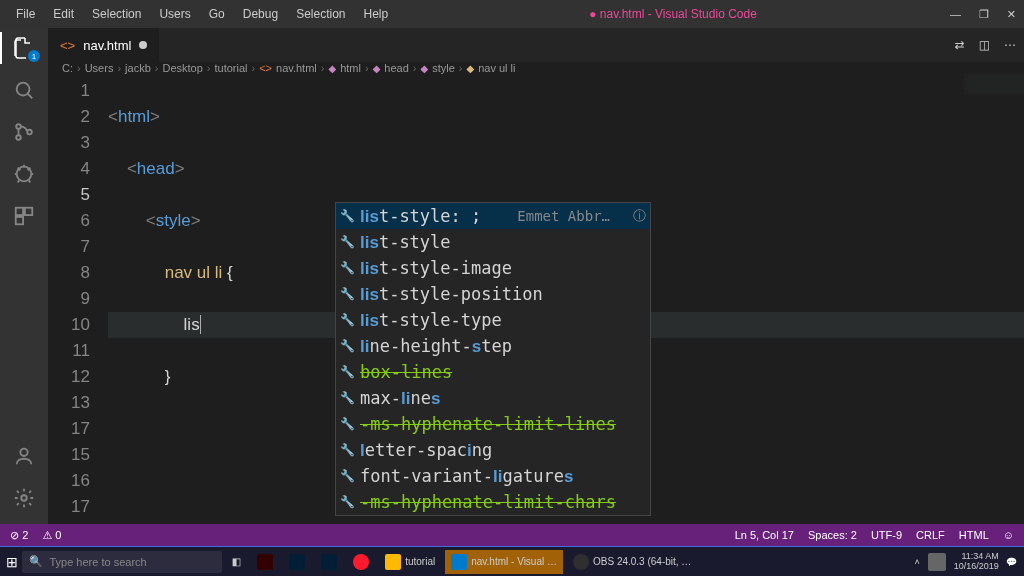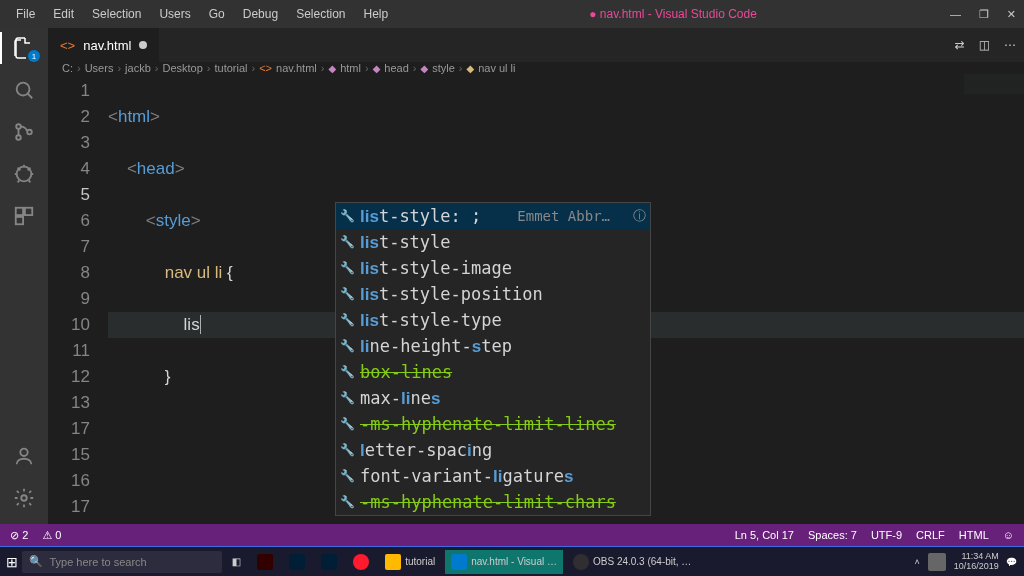--- a/index.html
+++ b/index.html
@@ -220,21 +220,21 @@
       </div>
     </div>
   </div>
 </div>
 
 <div class="statusbar">
   <span>⊘ 2</span>
   <span>⚠ 0</span>
   <div class="right">
     <span>Ln 5, Col 17</span>
-    <span>Spaces: 7</span>
+    <span>Spaces: 2</span>
     <span>UTF-9</span>
     <span>CRLF</span>
     <span>HTML</span>
     <span>☺</span>
   </div>
 </div>
 
 <div class="taskbar">
   <span style="color:#fff;font-size:14px">⊞</span>
   <div class="search-box">
@@ -251,21 +251,21 @@
   <div class="tb-item">
       <span class="tb-icon" style="background:#001e36"></span>
     </div>
   <div class="tb-item">
       <span class="tb-icon" style="background:#ff1b2d;border-radius:50%"></span>
     </div>
   <div class="tb-item">
       <span class="tb-icon" style="background:#ffb900"></span>
       <span>tutorial</span>
     </div>
-  <div class="tb-item" style="background:#0f766e">
+  <div class="tb-item" style="background:#a16207">
       <span class="tb-icon" style="background:#007acc"></span>
       <span>nav.html - Visual …</span>
     </div>
   <div class="tb-item">
       <span class="tb-icon" style="background:#302e31;border-radius:50%"></span>
       <span>OBS 24.0.3 (64-bit, …</span>
     </div>
   <div class="tray">
     <span>˄</span>
     <span style="width:18px;height:18px;background:#666;border-radius:2px"></span>

